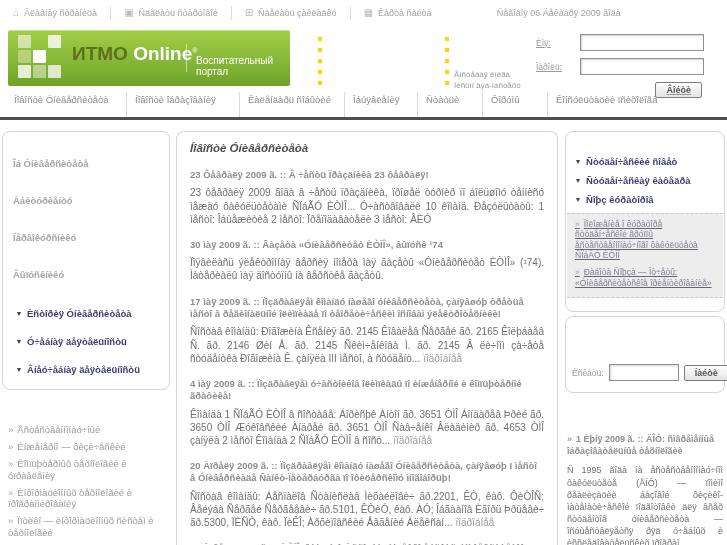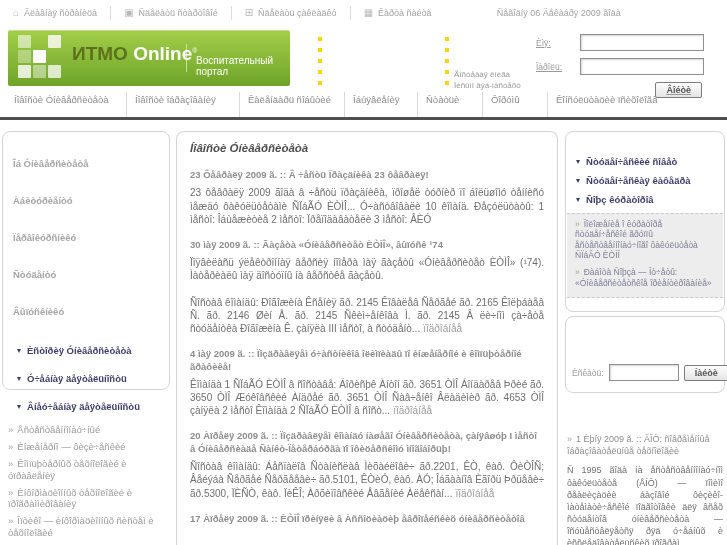--- a/index.html
+++ b/index.html
@@ -72,32 +72,32 @@
   .nbody{font-size:10px;color:#6e6e6e;line-height:1.32;text-align:justify;margin:0;}
   .more{color:#9a9a9a;margin-left:3px;}
 
   
   .rbox{position:absolute;left:565px;top:131px;width:160px;height:181px;border:1px solid #d5d5d5;
         border-radius:8px;box-sizing:border-box;overflow:hidden;}
   .rsections{list-style:none;margin:0;padding:24px 6px 0 10px;}
   .rsections li{display:flex;gap:6px;margin-bottom:8px;font-size:9.5px;font-weight:bold;
                 color:#3d3d6b;line-height:11px;}
   .rsub{list-style:none;margin:2px 1px;padding:5px 8px 2px 8px;background:#ededed;
-        border-top:1px dashed #c9c9c9;border-bottom:1px dashed #c9c9c9;}
+        border-top:1px dashed #c9c9c9;border-bottom:1px dashed #c9c9c9;text-decoration:underline;}
   .rsub li{font-size:8.5px;color:#7d7d93;line-height:1.22;margin-bottom:7px;}
 
   .sbox{position:absolute;left:565px;top:316px;width:160px;height:77px;border:1px solid #d5d5d5;
         border-radius:8px;box-sizing:border-box;}
   .srow{position:absolute;left:6px;top:47px;display:flex;align-items:center;gap:5px;
         font-size:8.5px;color:#9a9a9a;}
   .sinput{width:64px;height:13px;border:1px solid #8f8f8f;background:#fff;
           box-shadow:inset 1px 1px 2px rgba(0,0,0,.18);}
 
   .ann{position:absolute;left:567px;top:434px;width:156px;}
-  .anntitle{font-size:9px;color:#8d8d8d;line-height:1.3;margin:0 0 7px 0;}
+  .anntitle{font-size:9px;color:#8d8d8d;line-height:1.3;margin:0 0 7px 0;font-weight:bold;}
   .annbody{font-size:9px;color:#6e6e6e;line-height:1.35;text-align:justify;margin:0 0 4px 0;}
 </style>
 </head>
 <body>
 
 <div class="page">
 
   <div class="topbar">
     <span class="tlink">
       <span class="ticon">⌂</span>
@@ -206,21 +206,20 @@
     <span class="nitem" style="width:48px">Ôîðóìû</span>
     <span class="nitem" style="width:150px">Êîíñóëüòàöèè ïñèõîëîãà</span>
   </div>
   <div class="rule"></div>
 
   <div class="lbox">
     <ul class="llinks">
       <li>Îá Óíèâåðñèòåòå</li>
       <li>Àáèòóðèåíòó</li>
       <li>Ïåðâîêóðñíèêó</li>
-      <li>Ñòóäåíòó</li>
       <li>Âûïóñêíèêó</li>
     </ul>
     <ul class="lsections">
       <li>
           <span class="wedge">▾</span>
           <span>Èñòîðèÿ Óíèâåðñèòåòà</span>
         </li>
       <li>
           <span class="wedge">▾</span>
           <span>Ó÷åáíàÿ äåÿòåëüíîñòü</span>
@@ -247,20 +246,21 @@
 
     <div class="news">
       <p class="ntitle">23 Ôåâðàëÿ 2009 ã. :: Â ÷åñòü Ïðàçäíèêà 23 ôåâðàëÿ!</p>
       <p class="nbody"><span>23 ôåâðàëÿ 2009 ãîäà â ÷åñòü ïðàçäíèêà, ïðîøåë òóðíèð ïî áîëüøîìó òåííèñó ìåæäó ôàêóëüòåòàìè ÑÏáÃÓ ÈÒÌÎ... Ó÷àñòâîâàëè 10 êîìàíä. Ðåçóëüòàòû: 1 ìåñòî: Îáùåæèòèå 2 ìåñòî: Ïðåïîäàâàòåëè 3 ìåñòî: ÂÈÓ</span></p>
     </div>
     <div class="news">
       <p class="ntitle">30 ìàÿ 2009 ã. :: Ãàçåòà «Óíèâåðñèòåò ÈÒÌÎ», âûïóñê ¹74</p>
       <p class="nbody"><span>Ïîÿâèëàñü ýëåêòðîííàÿ âåðñèÿ íîìåðà ìàÿ ãàçåòû «Óíèâåðñèòåò ÈÒÌÎ» (¹74). Ìàòåðèàëû ìàÿ äîñòóïíû íà âåðñòêå ãàçåòû.</span></p>
     </div>
     <div class="news">
+      <p class="ntitle">17 ìàÿ 2009 ã. :: Ïîçäðàâëÿåì êîìàíäó íàøåãî óíèâåðñèòåòà, çàíÿâøóþ òðåòüå ìåñòî â ðåãèîíàëüíîé îëèìïèàäå ïî òåîðåòè÷åñêèì îñíîâàì ýëåêòðîòåõíèêè!</p>
       <p class="nbody"><span>Ñîñòàâ êîìàíäû: Ðîãîæèíà Êñåíèÿ ãð. 2145 Êîâàëåâ Ñåðãåé ãð. 2165 Êîëþáàåâ Ñ. ãð. 2146 Øèí Å. ãð. 2145 Ñêèì÷åíêîâà Ì. ãð. 2145 Â ëè÷íîì çà÷åòå ñòóäåíòêà Ðîãîæèíà Ê. çàíÿëà III ìåñòî, à ñòóäåíò...</span><span class="more">ïîäðîáíåå</span></p>
     </div>
     <div class="news">
       <p class="ntitle">4 ìàÿ 2009 ã. :: Ïîçäðàâëÿåì ó÷àñòíèêîâ îëèìïèàäû ïî èíæåíåðíîé è êîìïüþòåðíîé ãðàôèêå!</p>
       <p class="nbody"><span>Êîìàíäà 1 ÑÏáÃÓ ÈÒÌÎ â ñîñòàâå: Áîðèñþê Àíòîí ãð. 3651 ÒÌÎ Áîíäàðåâ Þðèé ãð. 3650 ÒÌÎ Æóêîâñêèé Àíäðåé ãð. 3651 ÒÌÎ Ñàâ÷åíêî Âëàäèìèð ãð. 4653 ÒÌÎ çàíÿëà 2 ìåñòî Êîìàíäà 2 ÑÏáÃÓ ÈÒÌÎ â ñîñò...</span><span class="more">ïîäðîáíåå</span></p>
     </div>
     <div class="news">
       <p class="ntitle">20 Àïðåëÿ 2009 ã. :: Ïîçäðàâëÿåì êîìàíäó íàøåãî Óíèâåðñèòåòà, çàíÿâøóþ I ìåñòî â Óíèâåðñèàäå Ñàíêò-Ïåòåðáóðãà ïî îôèöåðñêîìó ìíîãîáîðüþ!</p>
       <p class="nbody"><span>Ñîñòàâ êîìàíäû: Áåñïàëîâ Ñòàíèñëàâ Ìèõàéëîâè÷ ãð.2201, ÊÒ, êàô. ÔèÒÎÑ; Âåéýáà Ñåðãåé Ñåðãååâè÷ ãð.5101, ÊÒèÓ, êàô. ÀÓ; Îáãààíîâ Èãîðü Þðüåâè÷ ãð.5300, ÏÈÑÒ, êàô. ÏèÊÎ; Àðõèïîâñêèé Åâãåíèé Àëåêñàí...</span><span class="more">ïîäðîáíåå</span></p>
     </div>

